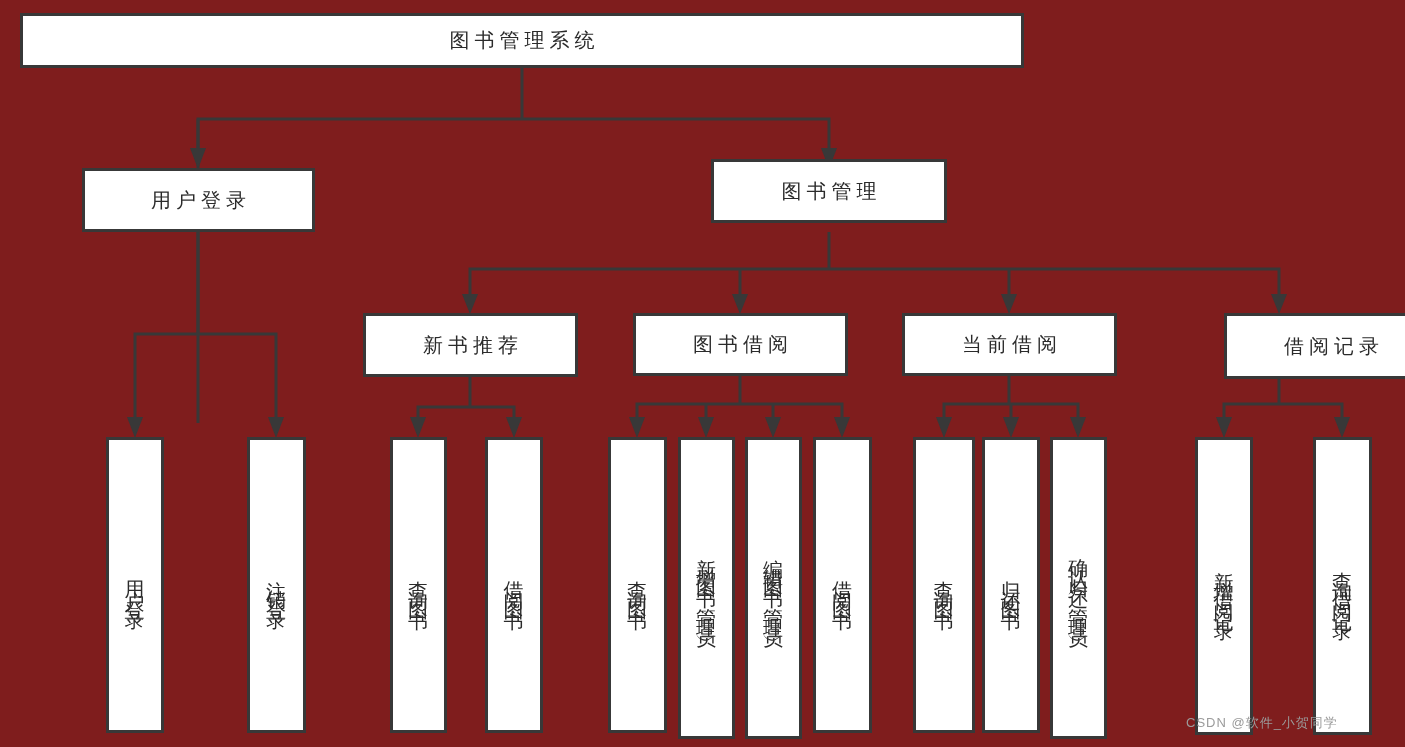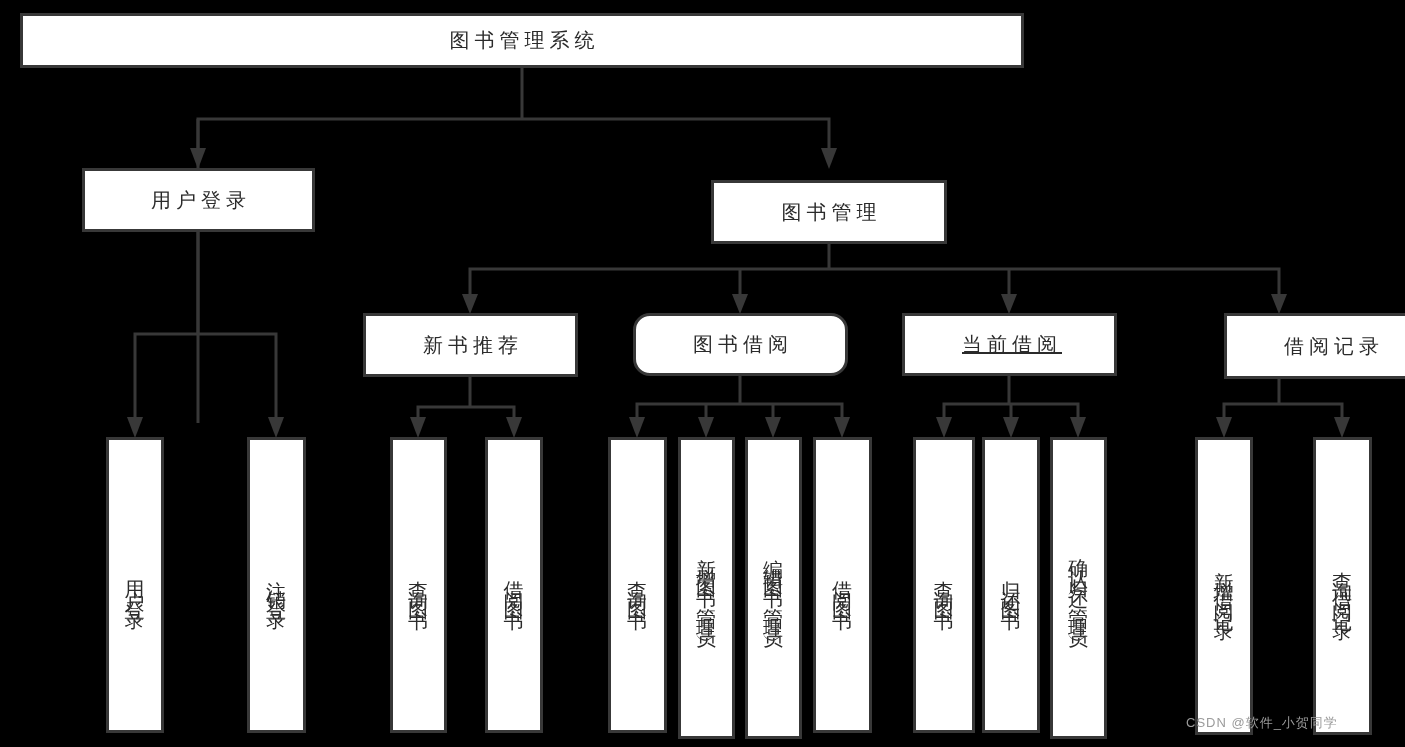--- a/index.html
+++ b/index.html
@@ -5,21 +5,21 @@
   html, body {
     margin: 0;
     padding: 0;
     background: #ffffff;
     font-family: "Liberation Sans", sans-serif;
   }
   #stage {
     position: relative;
     width: 1405px;
     height: 747px;
-    background: #000000;
+    background: #7f1d1d;
     overflow: hidden;
   }
   #wires {
     position: absolute;
     left: 0;
     top: 0;
     width: 1405px;
     height: 747px;
     pointer-events: none;
   }
@@ -103,25 +103,25 @@
       <polygon points="1003,417 1019,417 1011,438"></polygon>
       <polygon points="1070,417 1086,417 1078,438"></polygon>
       <polygon points="1216,417 1232,417 1224,438"></polygon>
       <polygon points="1334,417 1350,417 1342,438"></polygon>
     </g>
   </svg>
 
   <div class="node hnode" style="left:20px; top:13px; width:1004px; height:55px;">图书管理系统</div>
 
   <div class="node hnode" style="left:82px; top:168px; width:233px; height:64px;">用户登录</div>
-  <div class="node hnode" style="left:711px; top:180px; width:236px; height:64px;">图书管理</div>
+  <div class="node hnode" style="left:711px; top:159px; width:236px; height:64px;">图书管理</div>
 
   <div class="node hnode" style="left:363px; top:313px; width:215px; height:64px;">新书推荐</div>
-  <div class="node hnode" style="left:633px; top:313px; width:215px; height:63px;border-radius:17px;">图书借阅</div>
-  <div class="node hnode" style="left:902px; top:313px; width:215px; height:63px;text-decoration:underline;">当前借阅</div>
+  <div class="node hnode" style="left:633px; top:313px; width:215px; height:63px;">图书借阅</div>
+  <div class="node hnode" style="left:902px; top:313px; width:215px; height:63px;">当前借阅</div>
   <div class="node hnode" style="left:1224px; top:313px; width:215px; height:66px;">借阅记录</div>
 
   <div class="node vnode" style="left:106px; top:437px; width:58px; height:296px;">用户登录</div>
   <div class="node vnode" style="left:247px; top:437px; width:59px; height:296px;">注销登录</div>
 
   <div class="node vnode" style="left:390px; top:437px; width:57px; height:296px;">查询图书</div>
   <div class="node vnode" style="left:485px; top:437px; width:58px; height:296px;">借阅图书</div>
 
   <div class="node vnode" style="left:608px; top:437px; width:59px; height:296px;">查询图书</div>
   <div class="node vnode" style="left:678px; top:437px; width:57px; height:302px;">新增图书（管理员）</div>

